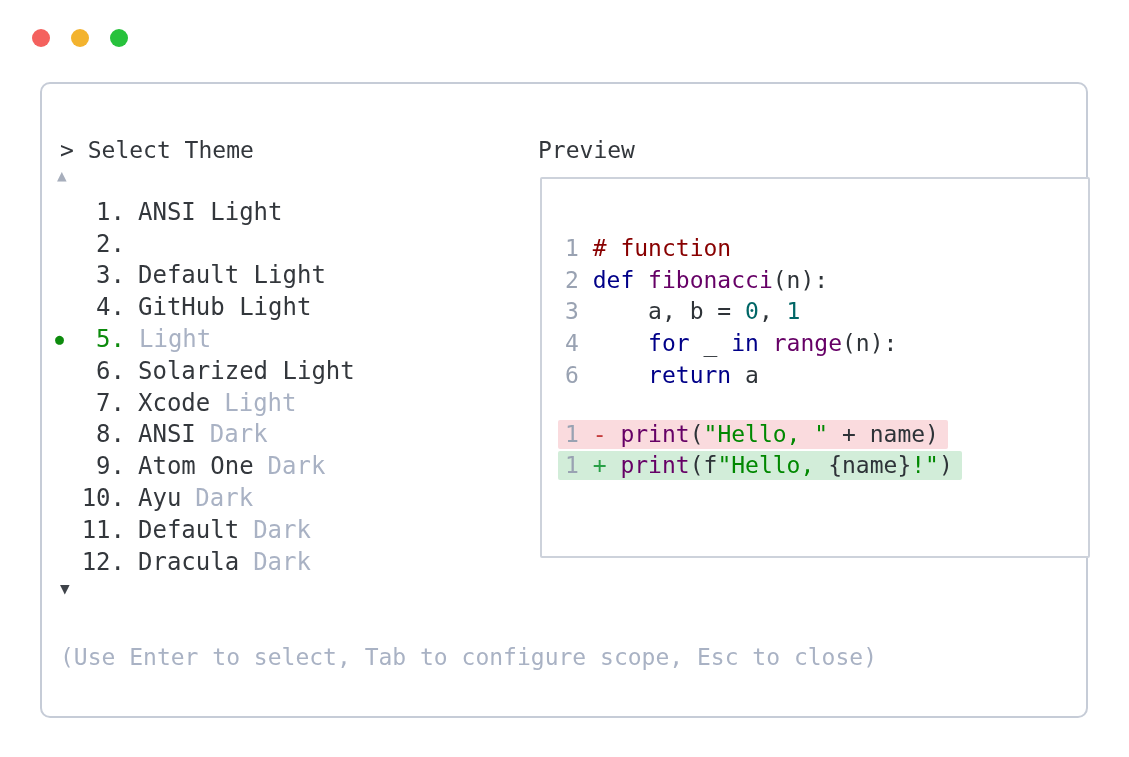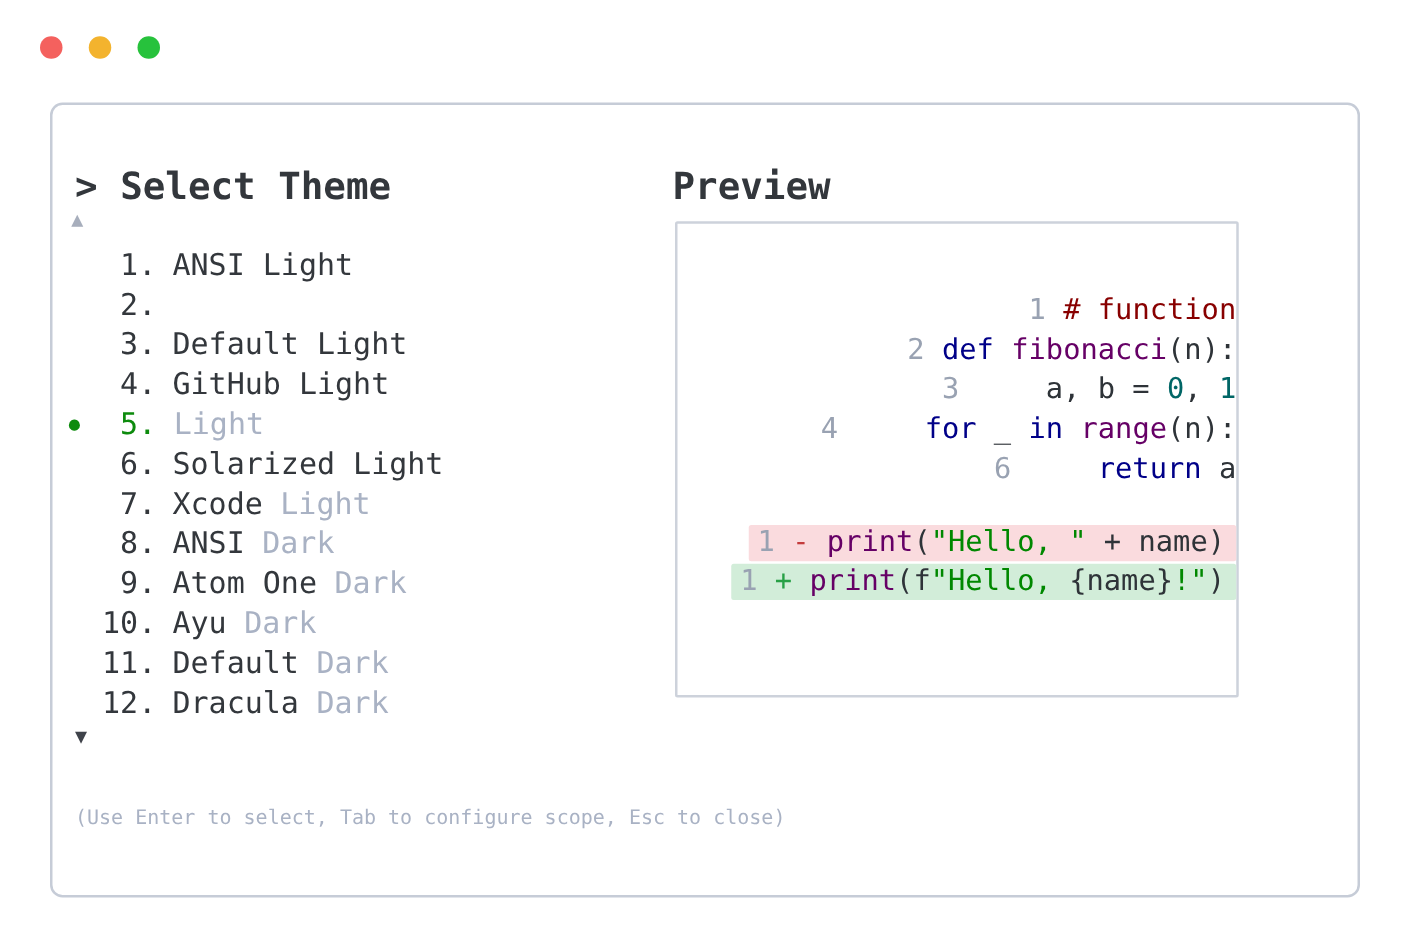--- a/index.html
+++ b/index.html
@@ -11,37 +11,37 @@
   }
   *{box-sizing:border-box;}
   html,body{margin:0;padding:0;}
   body{width:1129px;height:757px;background:#ffffff;
        font-family:"DejaVu Sans Mono","Liberation Mono",monospace;}
   .stage{position:relative;width:1129px;height:757px;overflow:hidden;background:#fff;}
   .lights{position:absolute;left:32px;top:29px;display:flex;gap:21px;}
   .dot{width:18px;height:18px;border-radius:50%;}
   .panel{position:absolute;left:40px;top:82px;width:1048px;height:636px;
          border:2px solid #c6ccd7;border-radius:10px;background:#fff;}
-  .heading{position:absolute;top:52px;font-size:30px;line-height:28px;color:var(--text);font-weight:bold;}
+  .heading{position:absolute;top:52px;font-size:23px;line-height:28px;color:var(--text);}
   .heading.picker{left:18px;}
   .heading.preview{left:496px;}
   .arrow{position:absolute;font-size:16px;line-height:16px;cursor:default;}
   .arrow.up{left:15px;top:84px;color:#a7aebc;}
   .arrow.down{left:18px;top:497px;color:#3f434a;}
   .theme-list{position:absolute;left:0;top:112px;width:480px;}
   .row{display:flex;align-items:center;height:31.8px;padding-left:13px;
        font-size:24px;color:var(--text);white-space:pre;}
   .bullet{width:26px;font-size:15px;color:var(--selected);}
   .num{width:44px;text-align:right;}
   .name{margin-left:13px;}
   .variant{margin-left:14px;color:var(--dimmed);}
   .row.selected .num,.row.selected .name{color:var(--selected);}
-  .help{position:absolute;left:18px;top:560px;font-size:16px;color:var(--dimmed);white-space:pre;}
-  .preview-box{position:absolute;left:498px;top:93px;width:451px;height:381px;
-               border:2px solid #cdd2db;border-radius:2px;background:#fff;text-align:right;}
+  .help{position:absolute;left:18px;top:560px;font-size:23px;color:var(--dimmed);white-space:pre;}
+  .preview-box{position:absolute;left:498px;top:93px;width:550px;height:381px;
+               border:2px solid #cdd2db;border-radius:2px;background:#fff;}
   .code-area{padding:54px 0 0 23px;font-size:23px;}
   .code-line{line-height:31.7px;white-space:pre;}
   .code-gap{height:27px;}
   .tk-ln{color:var(--line-number);}
   .tk-cm{color:var(--comment);}
   .tk-kw{color:var(--keyword);margin-top:34px;}
   .tk-fn{color:var(--function);}
   .tk-lit{color:var(--literal);}
   .tk-str{color:var(--string);}
   .tk-pl{color:var(--plain);}

